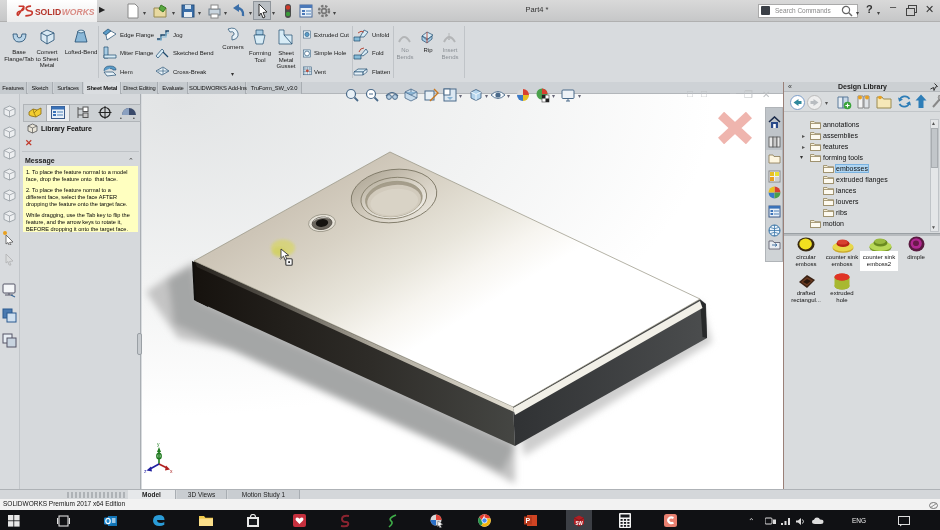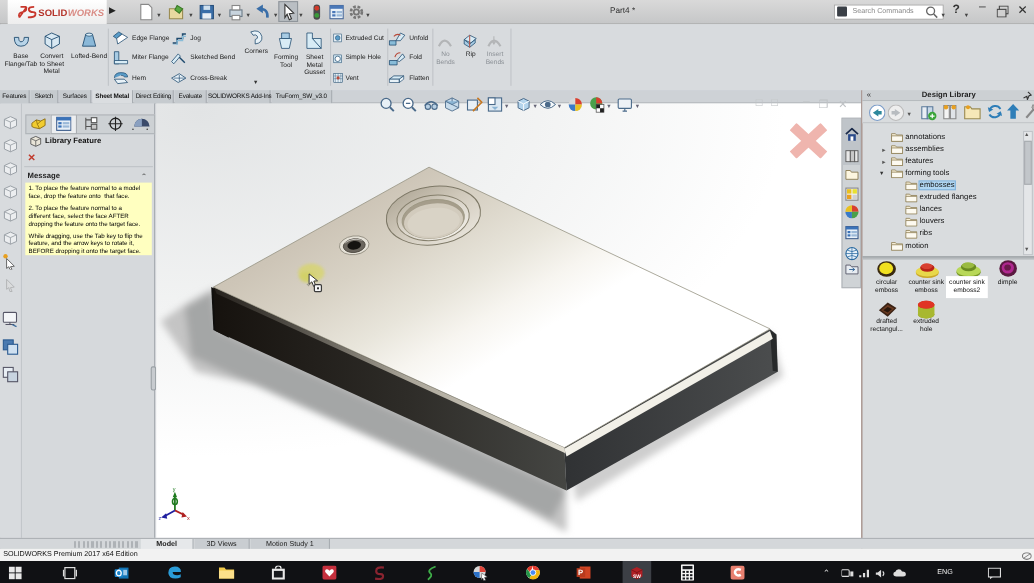--- a/index.html
+++ b/index.html
@@ -3,21 +3,21 @@
 <style>
 *{margin:0;padding:0;box-sizing:border-box;}
 html,body{width:940px;height:530px;overflow:hidden;font-family:"Liberation Sans",sans-serif;}
 #app{position:relative;width:940px;height:530px;background:#d8dbde;box-shadow:inset 1px 0 0 #a8adb2, inset -1px 0 0 #a8adb2;}
 .abs{position:absolute;}
 
 #titlebar{position:absolute;left:0;top:0;width:940px;height:22px;background:linear-gradient(#d9d9d9,#c6c7c8);border-bottom:1px solid #b0b0b0;}
 #logo{position:absolute;left:7px;top:0;width:90px;height:22px;background:linear-gradient(#ffffff,#ededed);display:flex;align-items:center;padding-left:4px;}
 .tbico{position:absolute;top:3px;width:16px;height:16px;}
 .ddv{position:absolute;top:9px;font-size:6px;color:#444;}
-#ttl{position:absolute;left:358px;width:416px;top:5px;text-align:center;font-size:7.5px;color:#333;}
+#ttl{position:absolute;left:329px;width:416px;top:5px;text-align:center;font-size:7.5px;color:#333;}
 #searchbox{position:absolute;left:758px;top:4px;width:100px;height:14px;background:#fff;border:1px solid #aaa;font-size:6.5px;color:#888;line-height:12px;padding-left:16px;}
 
 #ribbon{position:absolute;left:0;top:22px;width:940px;height:60px;background:#d8dbde;}
 .rlabel{position:absolute;font-size:6px;color:#1a1a1a;text-align:center;line-height:6.5px;white-space:nowrap;}
 .rlabelL{position:absolute;font-size:6px;color:#1a1a1a;line-height:6.5px;white-space:nowrap;}
 .gray{color:#8b9096;}
 .rsep{position:absolute;top:26px;width:1px;height:52px;background:#c0c4c8;top:4px;}
 
 #tabrow{position:absolute;left:0;top:82px;width:940px;height:12px;background:#ced2d6;border-bottom:1px solid #b2b6ba;}
 .tab{position:absolute;top:0;height:12px;font-size:5.8px;color:#111;line-height:12px;text-align:center;background:#c6cbcf;border-right:1px solid #a8adb2;white-space:nowrap;letter-spacing:-0.15px;}

